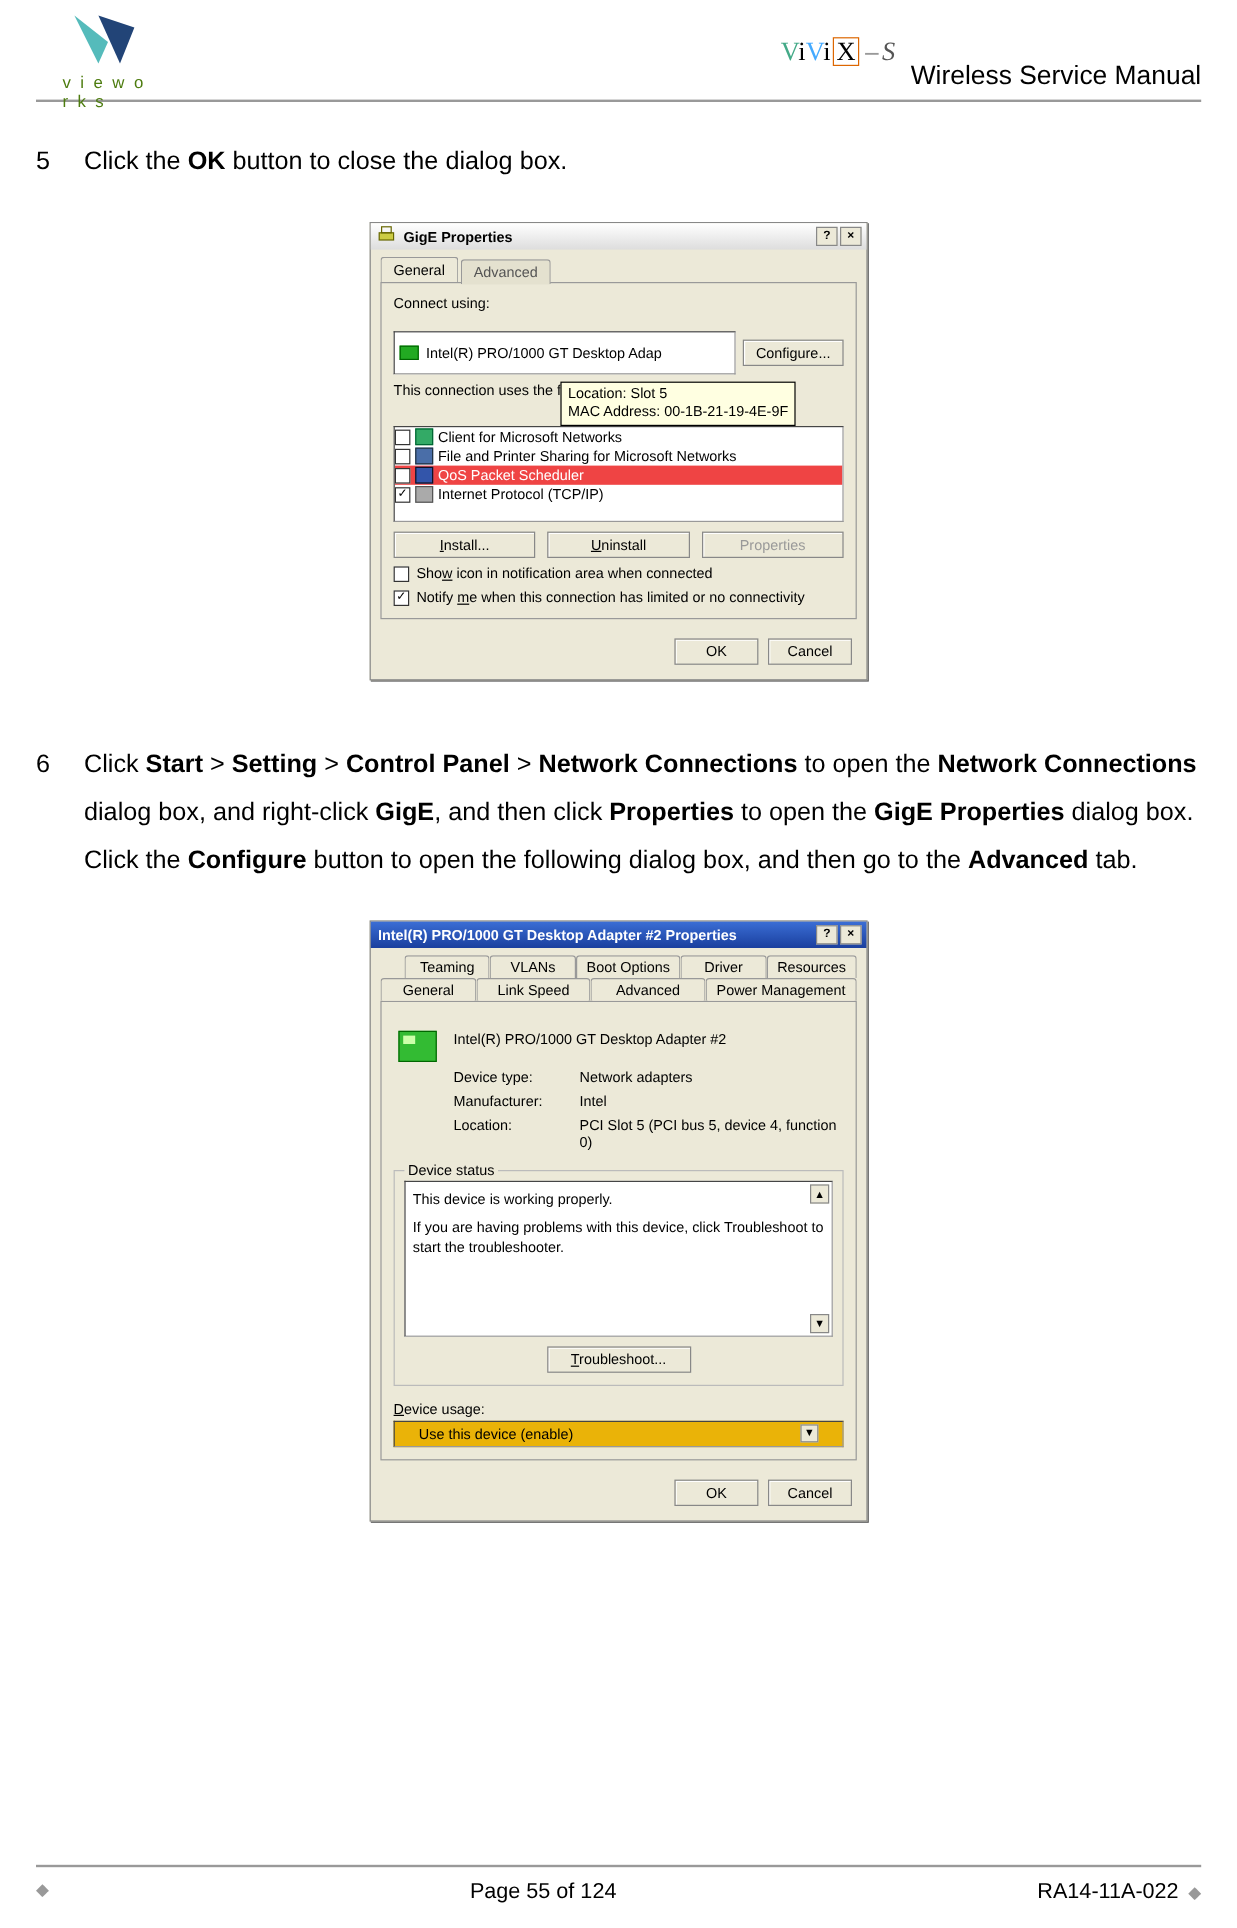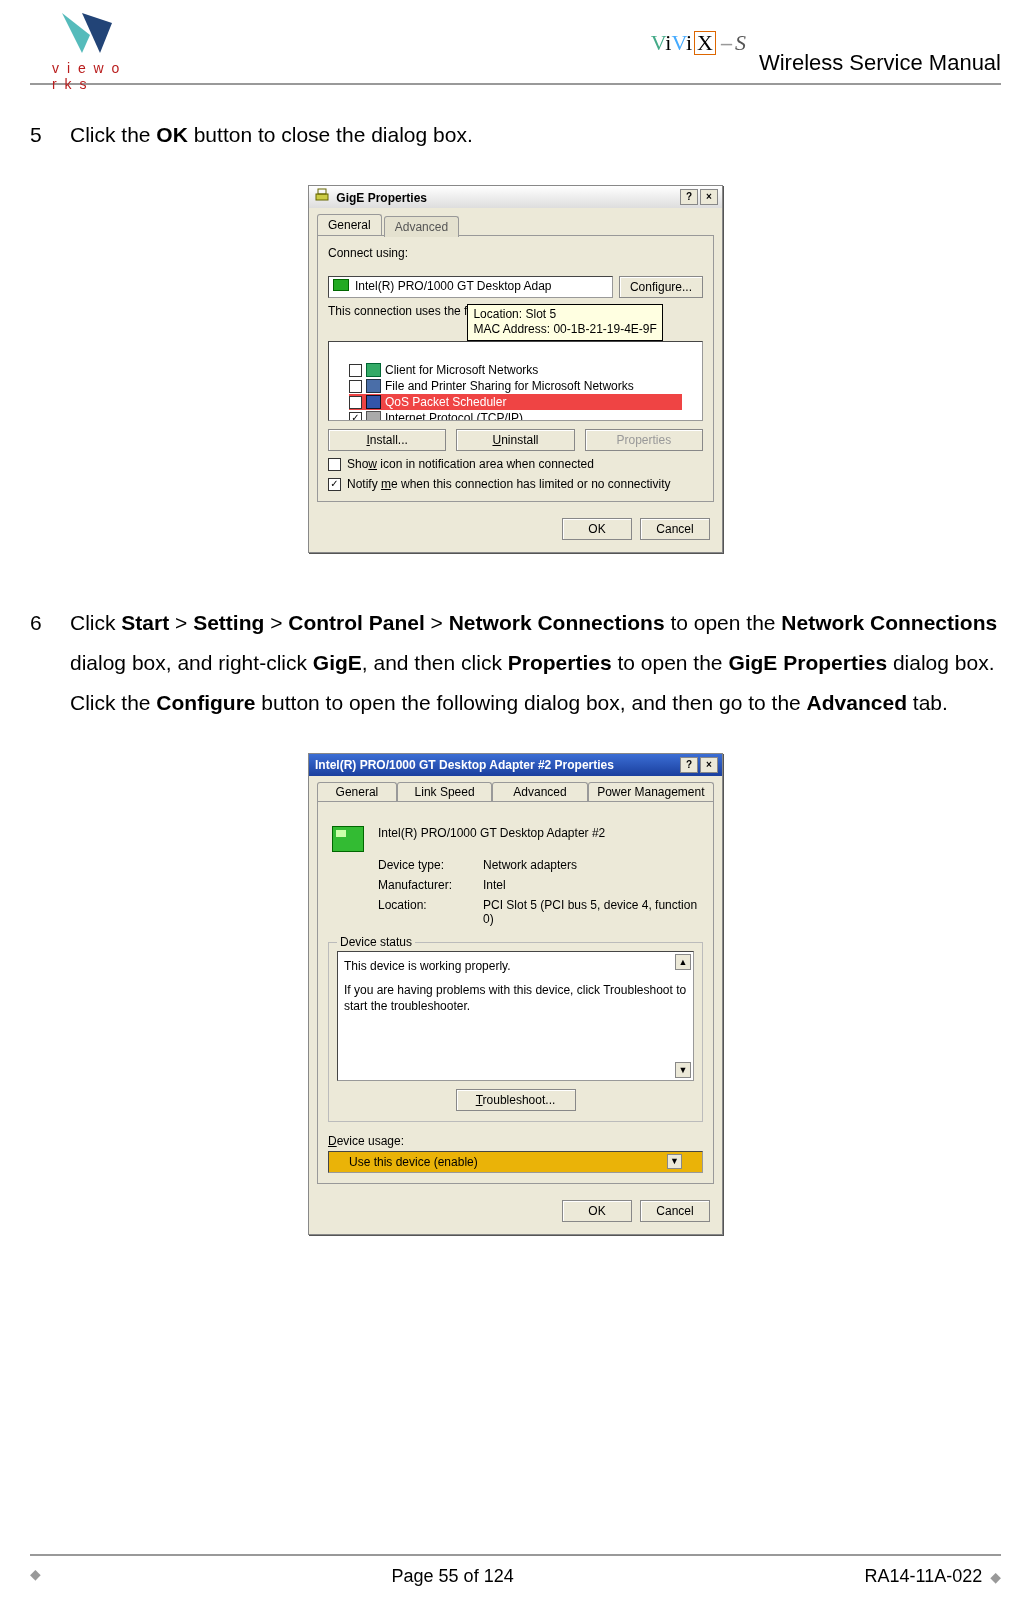--- a/index.html
+++ b/index.html
@@ -13,21 +13,21 @@
     position: relative;
   }
   .page-header {
     position: relative;
     height: 85px;
     border-bottom: 2px solid #999;
     margin: 0 30px;
   }
   .logo-left { position: absolute; left: 22px; top: 5px; }
   .logo-left svg { width: 70px; height: 60px; }
-  .logo-left-text { font-size: 14px; color: #b91c1c; letter-spacing: 2px; position: absolute; left: 0; top: 55px;}
+  .logo-left-text { font-size: 14px; color: #4d7c0f; letter-spacing: 2px; position: absolute; left: 0; top: 55px;}
   .header-right { position: absolute; right: 0; top: 50px; font-size: 22px; }
   .logo-right { position: absolute; right: 255px; top: 30px; }
   .vivix { font-family: Georgia, serif; font-size: 22px; }
   .vivix .v1 { color:#4a8; }
   .vivix .v2 { color:#4af; }
   .vivix .box { display:inline-block; border:1.5px solid #d60; padding:0 2px; margin:0 2px; line-height:1; color:#000;}
   .vivix .dash { color:#999; font-weight:700; margin:0 3px;}
   .vivix .s { color:#555; font-style:italic;}
   .content { padding: 30px 30px 0 30px; }
   .step { display:flex; margin-bottom: 18px; line-height: 1.9; }
@@ -55,29 +55,29 @@
   .tabs { display:flex; margin:6px 8px 0 8px; }
   .tab {
     padding:3px 10px; background:#ece9d8; border:1px solid #999;
     border-bottom:none; border-radius:3px 3px 0 0; font-size:12px;
     margin-right:2px; position:relative;
   }
   .tab.inactive { background:#e4e1cf; color:#555; top:2px; }
   .tab-content { border:1px solid #999; margin:0 8px 8px 8px; padding:10px; background:#ece9d8; }
   .label { font-size:12px; margin-bottom:16px; display:block;}
   .field-row { display:flex; align-items:center; gap:6px; margin-bottom:6px;}
-  .adapter-box { flex:1; display:flex; align-items:flex-start; gap:6px; background:#fff; border:1px inset #999; padding:2px 4px; height:22px;}
+  .adapter-box { flex:1; display:flex; align-items:center; gap:6px; background:#fff; border:1px inset #999; padding:2px 4px; height:36px;}
   .nic-icon { display:inline-block; width:16px; height:12px; background:#2a2; border:1px solid #060; }
   .btn {
     background:#ece9d8; border:1px solid #888; padding:2px 10px;
     font-size:12px; box-shadow: inset 1px 1px 0 #fff;
     min-width:70px; text-align:center; height:22px; line-height:16px;
   }
   .tooltip-box { background:#ffffe1; border:1px solid #000; padding:2px 5px; font-size:12px; line-height:1.3; }
-  .list-box { background:#fff; border:1px inset #999; padding:20px; height:80px; overflow:hidden;}
+  .list-box { background:#fff; border:1px inset #999; padding:0; height:80px; overflow:hidden;}
   .list-item { display:flex; align-items:center; gap:4px; font-size:12px; padding:1px 0;}
   .chk { width:13px; height:13px; border:1px solid #333; background:#fff; display:inline-flex; align-items:center; justify-content:center; font-size:10px; line-height:10px;}
   .chk.checked::after { content:"✓"; font-size:10px; }
   .item-icon { width:15px; height:14px; display:inline-block; }
   .item-icon.ms { background:#3a6; border:1px solid #063;}
   .item-icon.fp { background:#4a6ea8; border:1px solid #234;}
   .item-icon.qos { background:#3355aa; border:1px solid #112;}
   .item-icon.tcp { background:#aaa; border:1px solid #555;}
   .list-item.selected { background:#ef4444; color:#fff;}
   .btn-row { display:flex; gap:10px; justify-content:space-between; margin-top:8px;}
@@ -231,20 +231,27 @@
   <div class="figure">
     <div class="dlg dlg2">
       <div class="titlebar">
         <b>Intel(R) PRO/1000 GT Desktop Adapter #2 Properties</b>
         <span class="titlebar-buttons">
           <span class="tbtn">?</span>
           <span class="tbtn">×</span>
         </span>
       </div>
       <div class="tabs2">
+        <div class="tabs2-row" style="margin-left:20px;">
+          <div class="tab2">Teaming</div>
+          <div class="tab2">VLANs</div>
+          <div class="tab2">Boot Options</div>
+          <div class="tab2">Driver</div>
+          <div class="tab2">Resources</div>
+        </div>
         <div class="tabs2-row">
           <div class="tab2 selected" style="flex:0.8">General</div>
           <div class="tab2">Link Speed</div>
           <div class="tab2">Advanced</div>
           <div class="tab2" style="flex:1.4">Power Management</div>
         </div>
       </div>
       <div class="tab-content" style="margin-top:0;">
         <div class="info-block">
           <span class="nic-icon-lg"></span>

